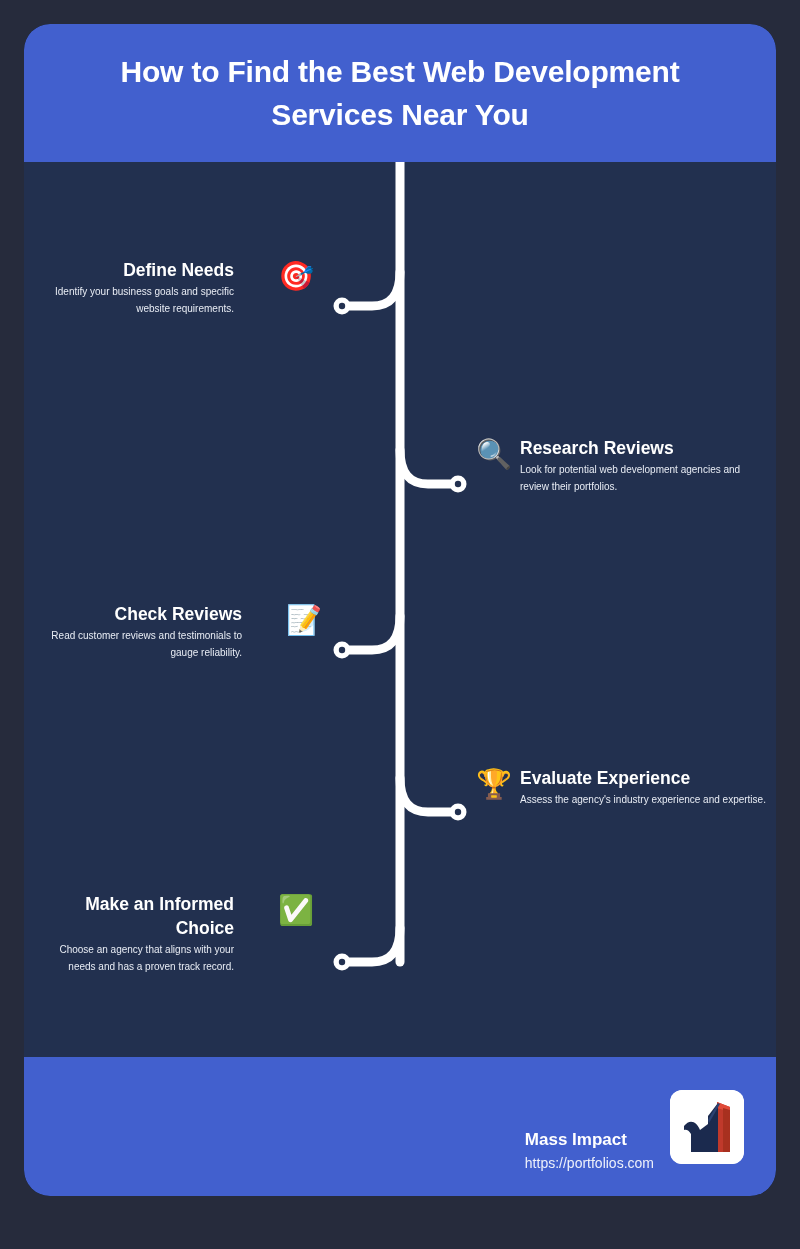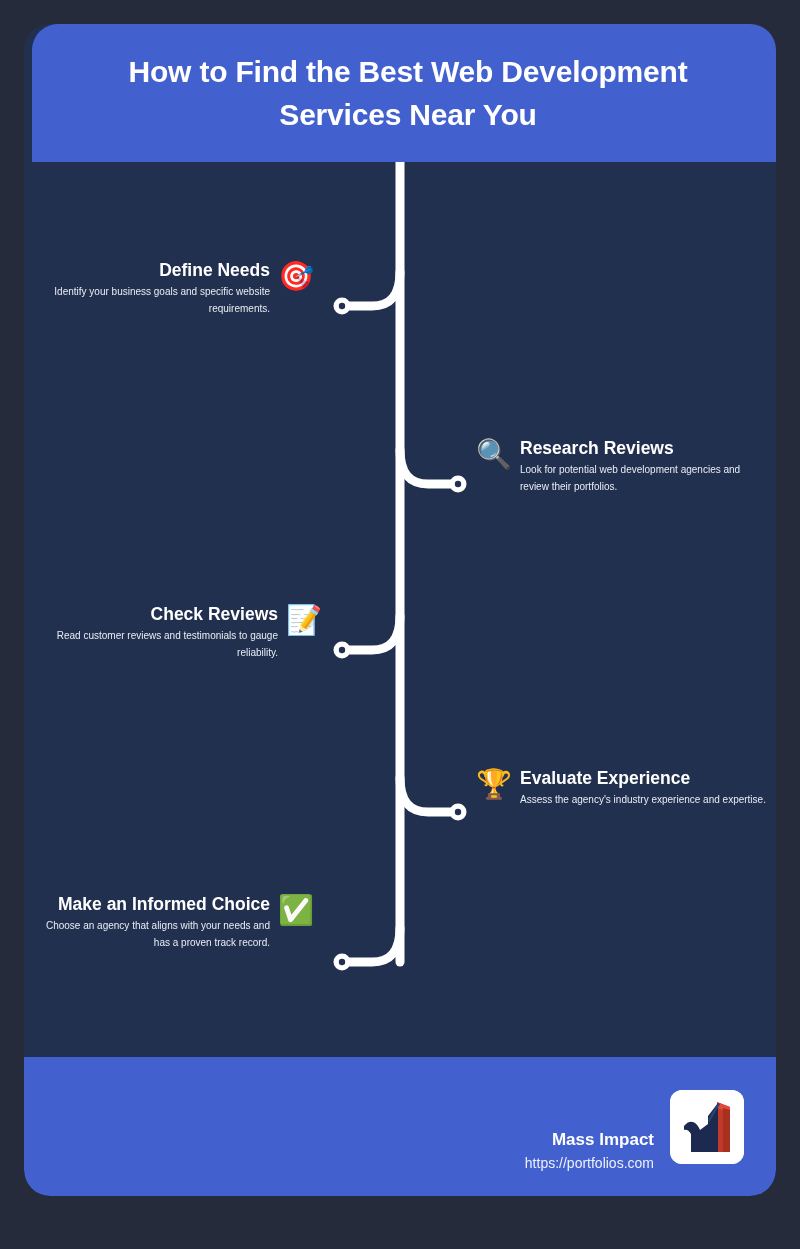--- a/index.html
+++ b/index.html
@@ -32,21 +32,20 @@
     top: 0;
     width: 752px;
     height: 138px;
     background: #4260ce;
     border-radius: 26px 26px 0 0;
     display: flex;
     align-items: center;
     justify-content: center;
     box-sizing: border-box;
     padding: 0 34px;
-    margin-left: 8px;
   }
   .header-title {
     color: #ffffff;
     font-size: 30px;
     font-weight: bold;
     line-height: 1.44;
     text-align: center;
     letter-spacing: -0.2px;
   }
 
@@ -70,20 +69,21 @@
 
   
   .step {
     position: absolute;
     display: flex;
     align-items: flex-start;
   }
   .step.left {
     flex-direction: row;
     justify-content: flex-end;
+    gap: 36px;
   }
   .step.right {
     flex-direction: row;
     justify-content: flex-start;
   }
 
   .step-text {
     display: flex;
     flex-direction: column;
   }
@@ -128,21 +128,20 @@
     border-radius: 0 0 26px 26px;
     display: flex;
     align-items: center;
     justify-content: flex-end;
     box-sizing: border-box;
     padding-right: 32px;
   }
   .footer-text {
     display: flex;
     flex-direction: column;
-    align-items: flex-end;
     margin-right: 16px;
     margin-top: 48px;
   }
   .brand-name {
     color: #ffffff;
     font-size: 17px;
     font-weight: bold;
     line-height: 1.5;
   }
   .brand-url {

